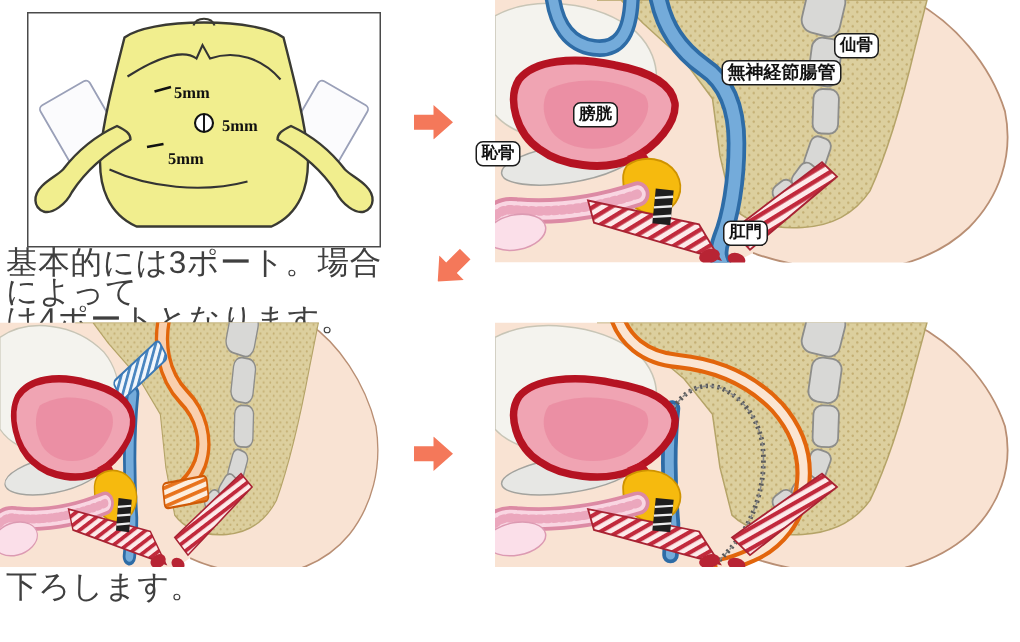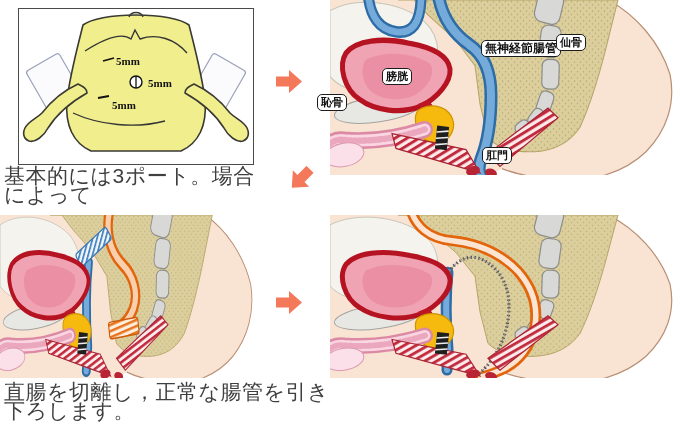--- a/index.html
+++ b/index.html
@@ -46,20 +46,21 @@
       </g>
       <g>
         <line x1="79" y1="89" x2="90" y2="87" stroke="#111" stroke-width="1.8"></line>
         <text class="mm" x="93" y="100">5mm</text>
       </g>
     </svg>
   </div>
 
   <div class="caption" style="left:4px;top:166px;width:266px;">
     <div>基本的には3ポート。場合によって</div>
+    <div>は4ポートとなります。</div>
   </div>
 
   <svg class="arrow" style="left:276px;top:70px;" width="26" height="23">
     <polygon points="0,6.5 13,6.5 13,0 26,11.5 13,23 13,16.5 0,16.5" fill="#f4785a"></polygon>
   </svg>
   <svg class="arrow" style="left:288px;top:167px;transform:rotate(135deg);" width="26" height="23">
     <polygon points="0,6.5 13,6.5 13,0 26,11.5 13,23 13,16.5 0,16.5" fill="#f4785a"></polygon>
   </svg>
   <svg class="arrow" style="left:276px;top:291px;" width="26" height="23">
     <polygon points="0,6.5 13,6.5 13,0 26,11.5 13,23 13,16.5 0,16.5" fill="#f4785a"></polygon>
@@ -123,21 +124,21 @@
         <line x1="106" y1="137" x2="118" y2="135" stroke="#eee" stroke-width="1.5"></line>
       </g>
       <g fill="#b82434">
         <ellipse cx="143" cy="161" rx="7" ry="4.5" transform="rotate(-15 143 161)"></ellipse>
         <ellipse cx="161" cy="163" rx="6" ry="4" transform="rotate(15 161 163)"></ellipse>
       </g>
     </svg>
     <div class="anat-label" style="left:-13px;top:94px;">恥骨</div>
     <div class="anat-label" style="left:52px;top:68px;">膀胱</div>
     <div class="anat-label" style="left:151px;top:40px;font-size:12px;">無神経節腸管</div>
-    <div class="anat-label" style="left:226px;top:34px;font-family:Liberation Serif, serif;">仙骨</div>
+    <div class="anat-label" style="left:226px;top:22px;font-family:Liberation Serif, serif;">仙骨</div>
     <div class="anat-label" style="left:152px;top:147px;">肛門</div>
   </div>
 
   <div class="panel" style="left:0;top:215px;width:258px;height:163px;">
     <svg viewBox="0 0 350 165" width="258" height="163" preserveAspectRatio="none">
       <defs>
         <pattern id="dotsB" width="6" height="6" patternUnits="userSpaceOnUse">
           <rect width="6" height="6" fill="#dccf9e"></rect>
           <circle cx="1.5" cy="1.5" r="0.8" fill="#c3ae72"></circle>
             <circle cx="4.5" cy="4.5" r="0.8" fill="#c3ae72"></circle>
@@ -274,19 +275,18 @@
         <line x1="106" y1="137" x2="118" y2="135" stroke="#eee" stroke-width="1.5"></line>
       </g>
       <g fill="#b82434">
         <ellipse cx="143" cy="161" rx="7" ry="4.5" transform="rotate(-15 143 161)"></ellipse>
         <ellipse cx="161" cy="163" rx="6" ry="4" transform="rotate(15 161 163)"></ellipse>
       </g>
     </svg>
   </div>
 
   <div class="caption" style="left:4px;top:382px;width:330px;">
-    <div>直腸を切離し，正常な腸管を引き</div>
     <div>下ろします。</div>
   </div>
   <div class="caption" style="left:357px;top:382px;width:323px;">
   </div>
 
 </div>
 
 </body></html>

